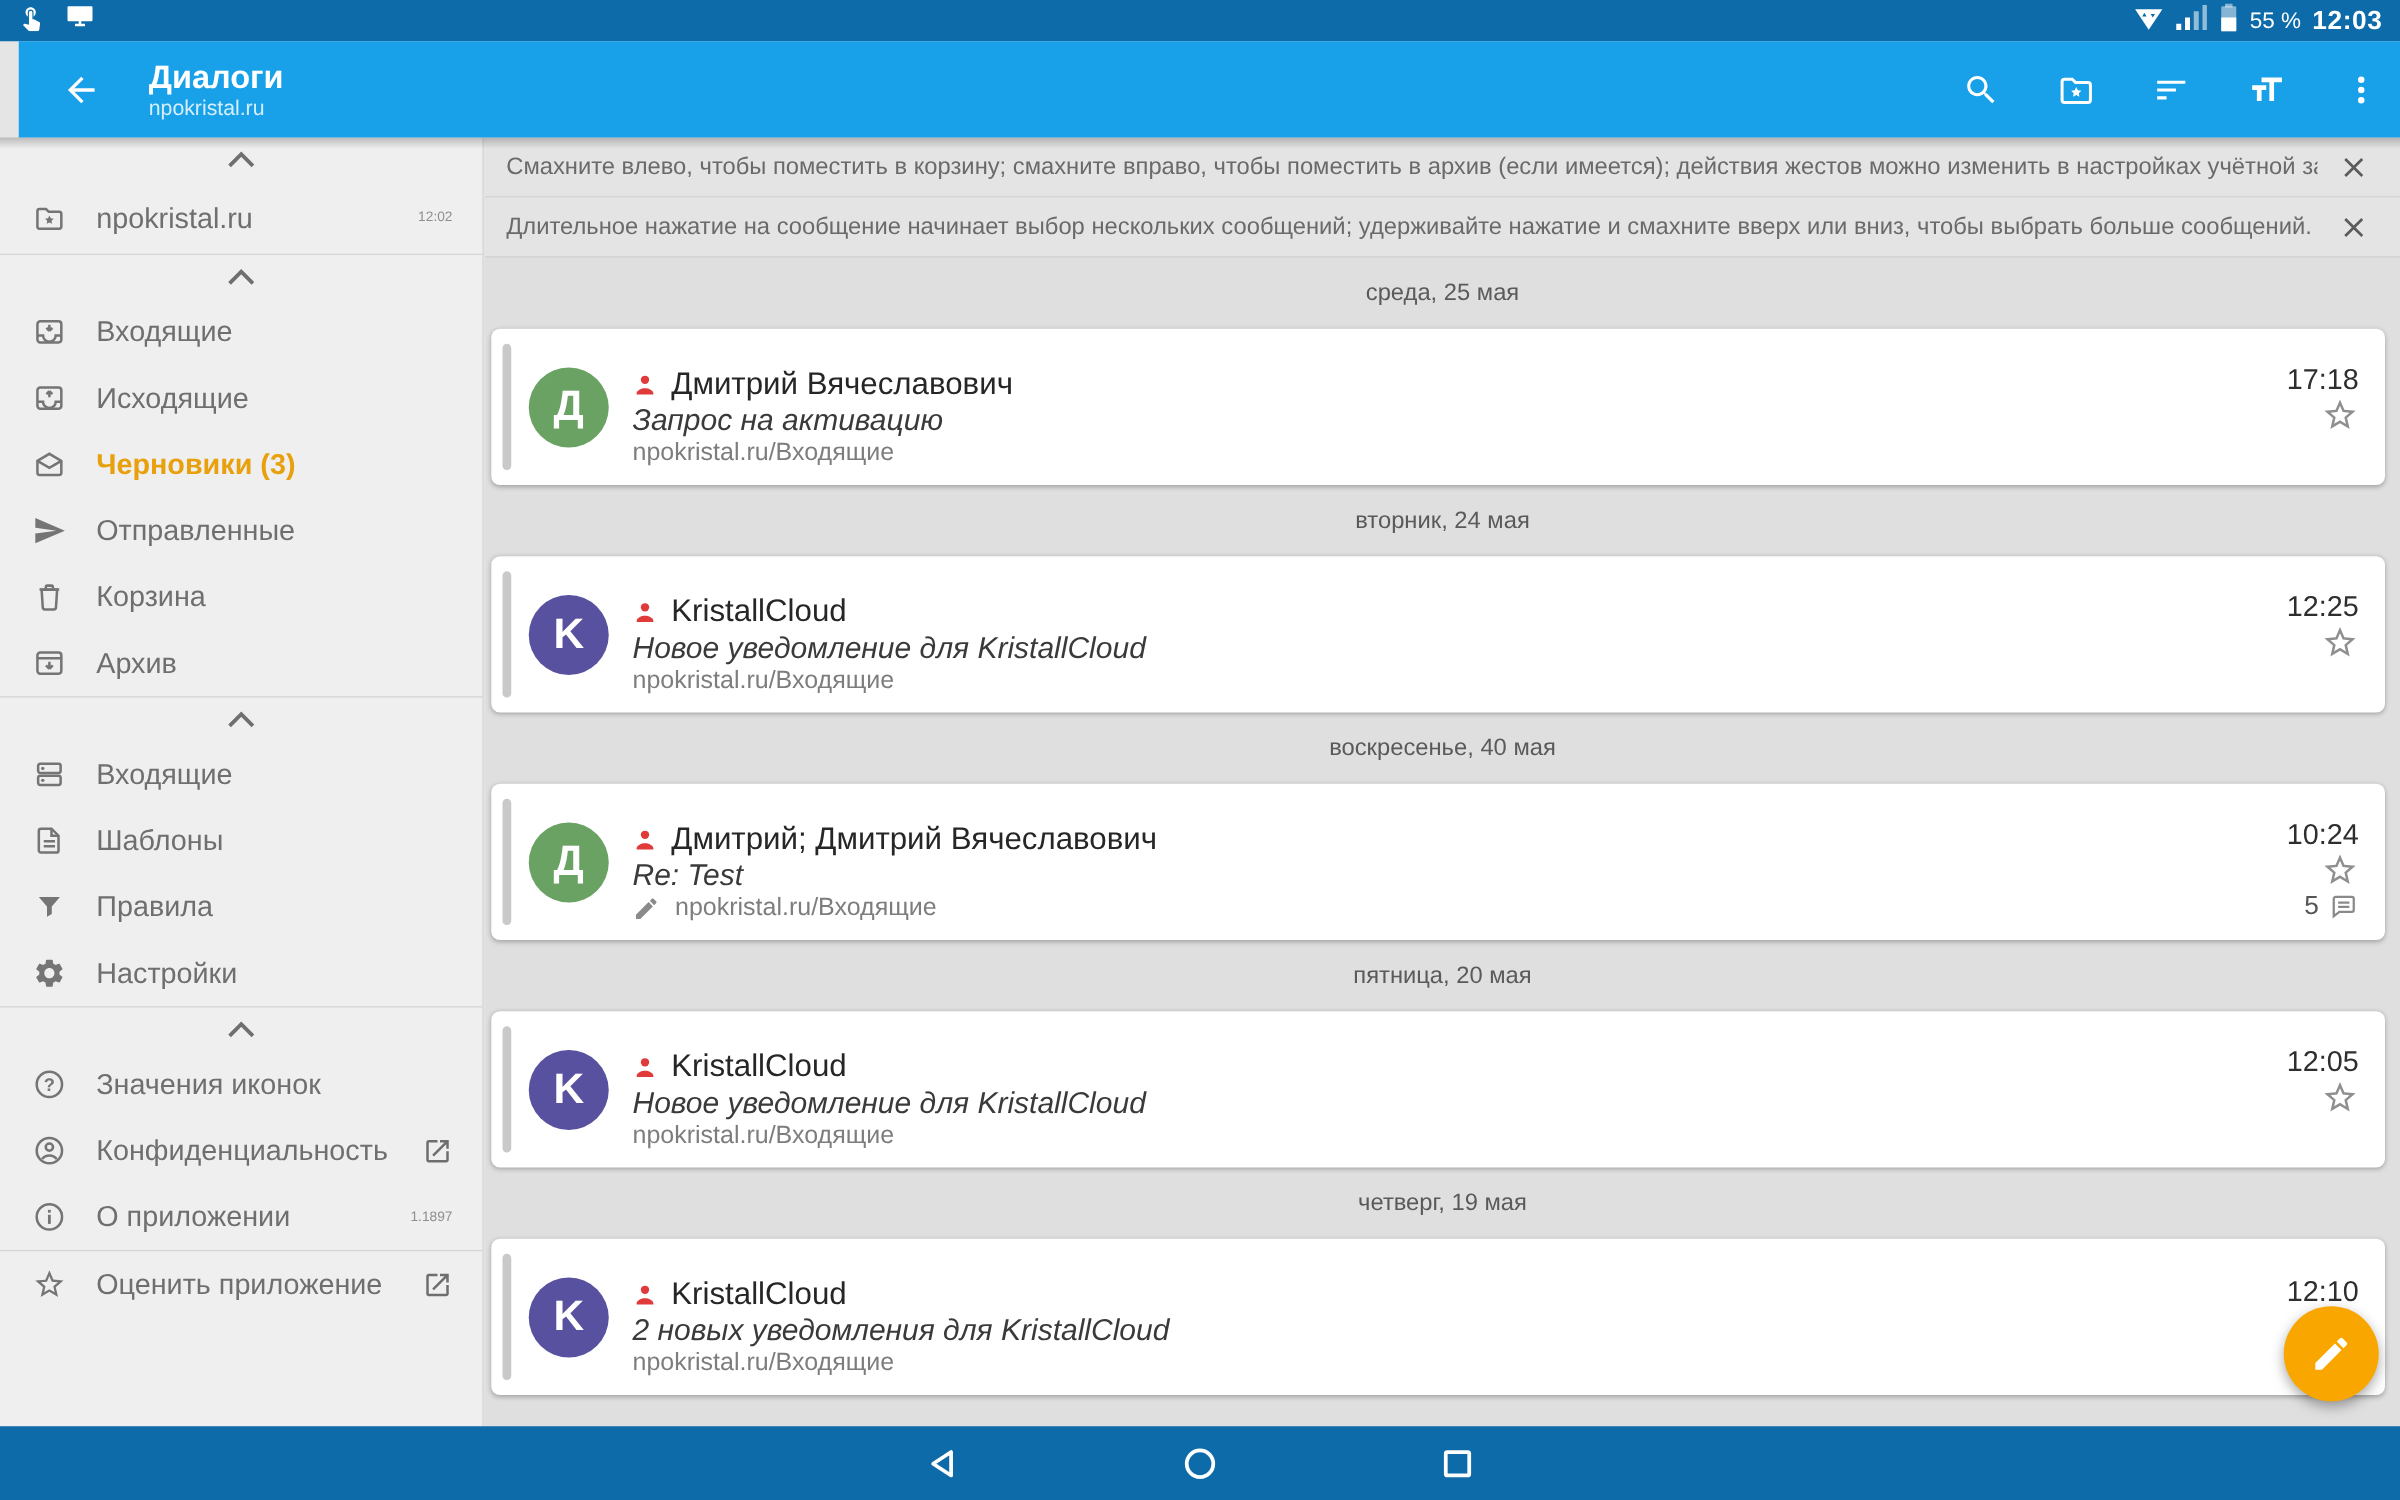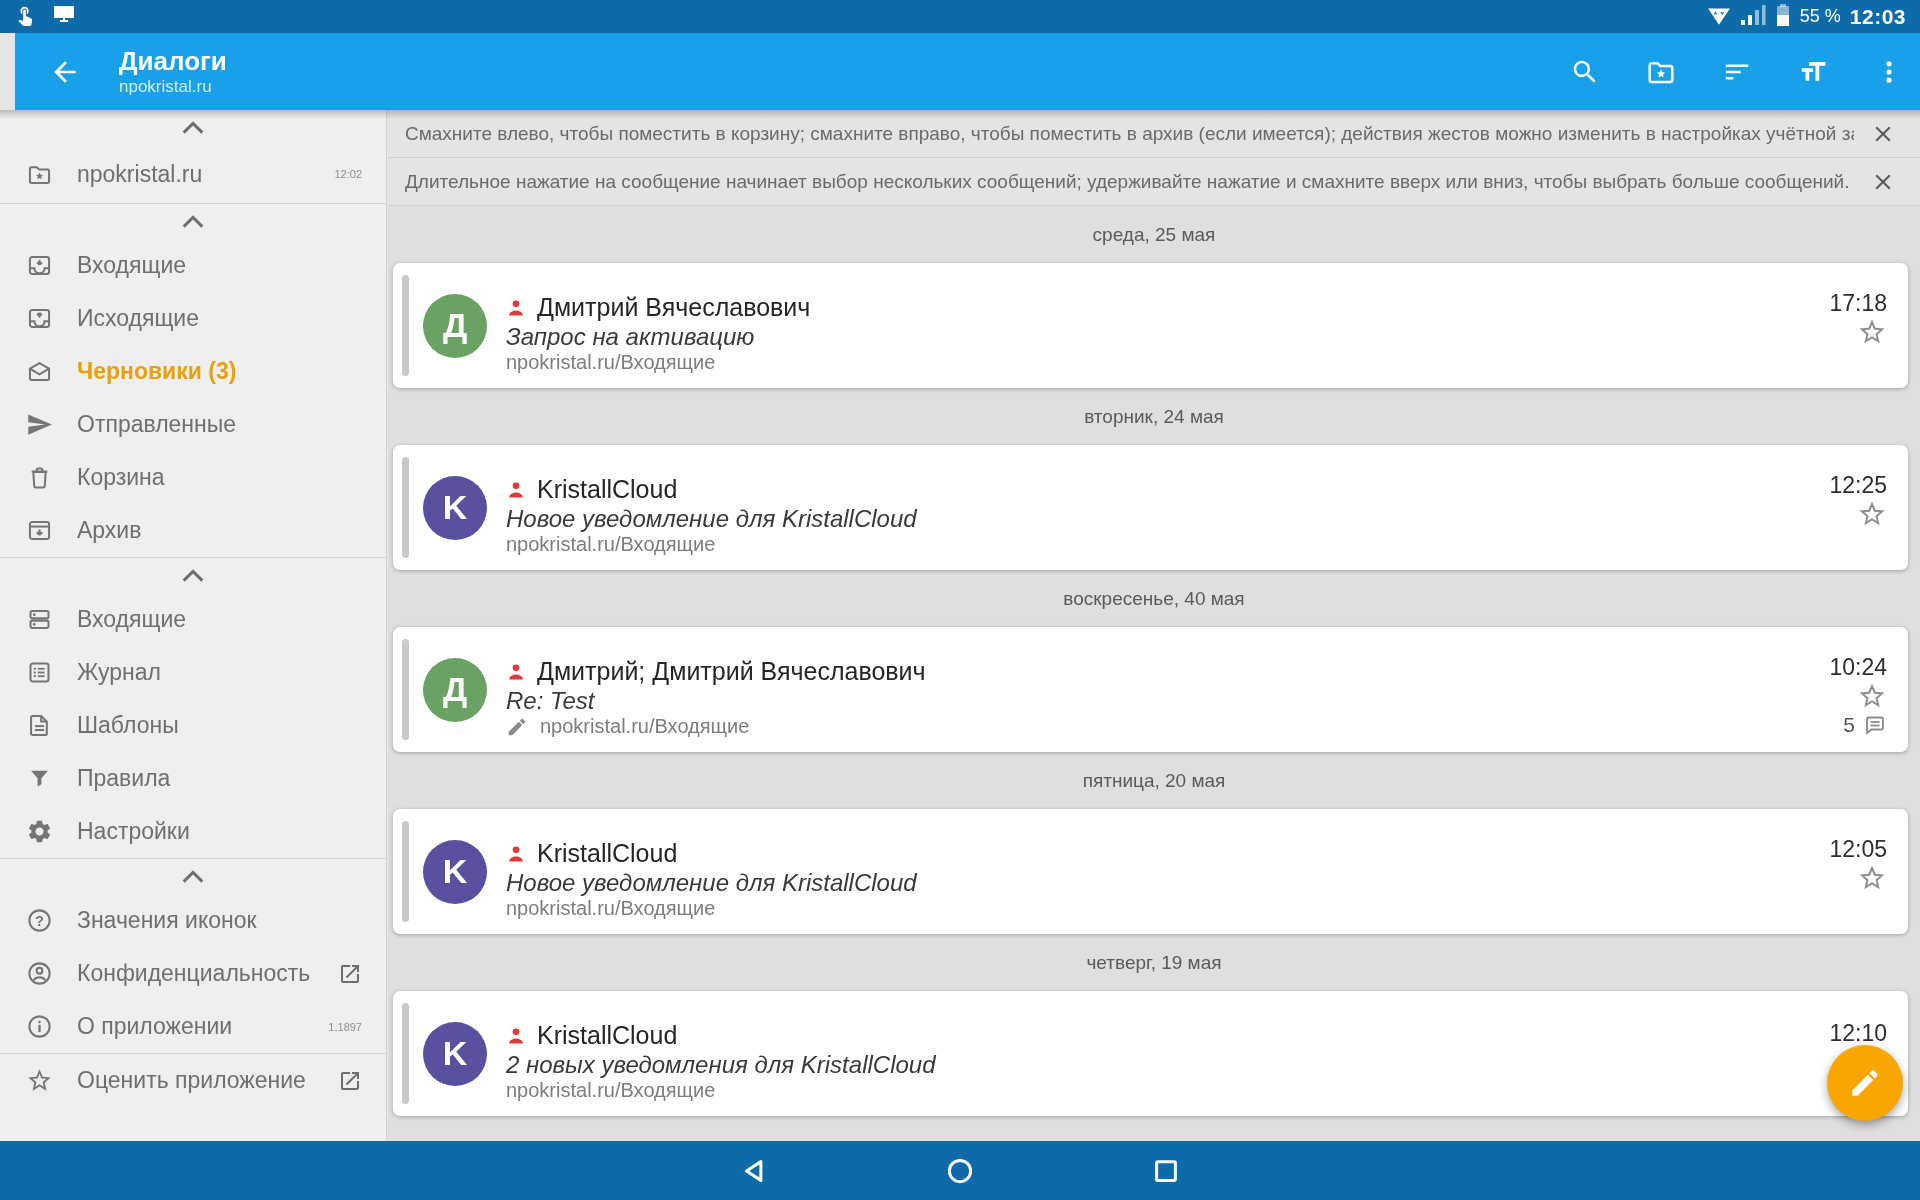--- a/index.html
+++ b/index.html
@@ -227,34 +227,20 @@
     <div class="srow">
       <svg class="sic" width="27" height="27" viewBox="0 0 24 24">
           <rect x="4" y="4.5" width="16" height="6.5" rx="1.5" fill="none" stroke="#757575" stroke-width="1.8"></rect>
           <rect x="4" y="13" width="16" height="6.5" rx="1.5" fill="none" stroke="#757575" stroke-width="1.8"></rect>
           <circle cx="7.3" cy="7.75" r="1.2" fill="#757575"></circle>
           <circle cx="7.3" cy="16.25" r="1.2" fill="#757575"></circle>
         </svg>
       <span class="slabel">Входящие</span>
     </div>
     <div class="srow">
-      <svg class="sic" width="27" height="27" viewBox="0 0 24 24">
-          <rect x="4" y="4" width="16" height="16" rx="2" fill="none" stroke="#757575" stroke-width="1.8"></rect>
-          <circle cx="7.8" cy="8.7" r="1" fill="#757575"></circle>
-          <circle cx="7.8" cy="12" r="1" fill="#757575"></circle>
-          <circle cx="7.8" cy="15.3" r="1" fill="#757575"></circle>
-          <g stroke="#757575" stroke-width="1.6">
-            <line x1="10.5" y1="8.7" x2="16.5" y2="8.7"></line>
-            <line x1="10.5" y1="12" x2="16.5" y2="12"></line>
-            <line x1="10.5" y1="15.3" x2="16.5" y2="15.3"></line>
-          </g>
-        </svg>
-      <span class="slabel">Журнал</span>
-    </div>
-    <div class="srow">
       <svg class="sic" width="27" height="27" viewBox="0 0 24 24" fill="none" stroke="#757575" stroke-width="1.8">
           <path d="M6 3.5h7.5L18.5 8.5V19a1.5 1.5 0 0 1-1.5 1.5H6A1.5 1.5 0 0 1 4.5 19V5A1.5 1.5 0 0 1 6 3.5z"></path>
           <path d="M13.5 3.8V8.5h4.7"></path>
           <line x1="8" y1="12.5" x2="16" y2="12.5"></line>
           <line x1="8" y1="16" x2="16" y2="16"></line>
         </svg>
       <span class="slabel">Шаблоны</span>
     </div>
     <div class="srow">
       <svg class="sic" width="27" height="27" viewBox="0 0 24 24" fill="#757575">

